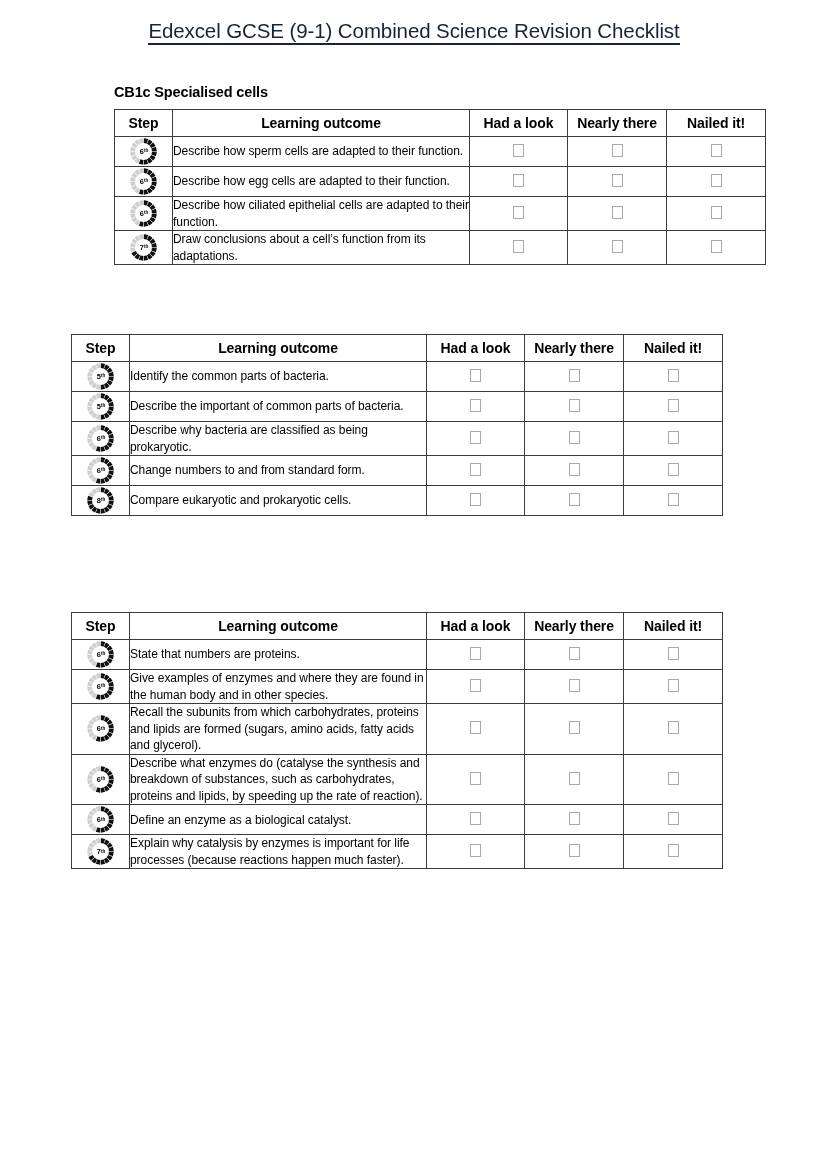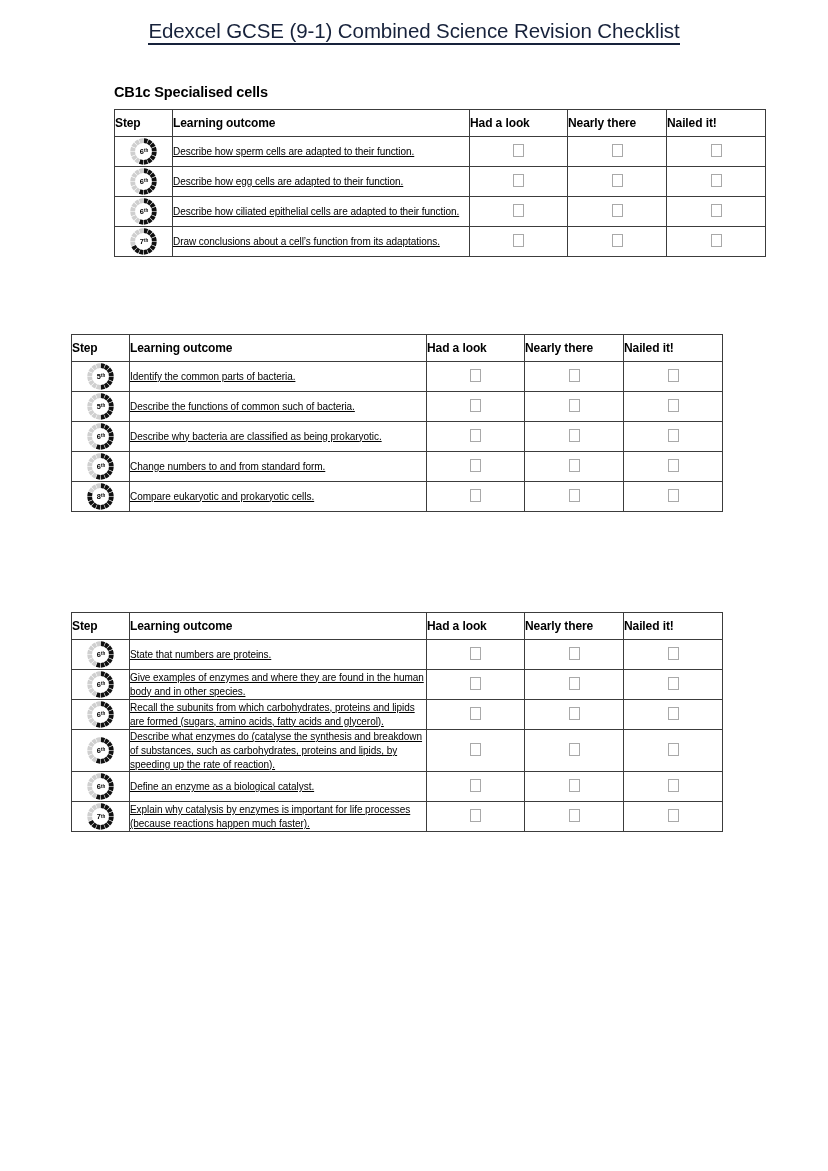--- a/index.html
+++ b/index.html
@@ -62,44 +62,43 @@
     table-layout: fixed;
   }
   table.checklist th,
   table.checklist td {
     border: 1px solid #3c3c3c;
     padding: 0;
     vertical-align: middle;
   }
   table.checklist thead th {
     height: 26px;
-    font-size: 12px;
+    font-size: 14px;
     font-weight: bold;
-    text-align: left;
+    text-align: center;
     color: #000;
     letter-spacing: -0.1px;
   }
 
   col.c-step      { width: 58px; }
   col.c-outcome   { width: 297px; }
   col.c-had       { width: 98px; }
   col.c-nearly    { width: 99px; }
   col.c-nailed    { width: 99px; }
 
   td.step-cell {
     text-align: center;
     padding: 4px 0;
   }
   td.outcome-cell {
-    font-size: 10px;
+    font-size: 12px;
     line-height: 1.38;
     padding: 5px 7px 5px 8px;
     text-align: left;
     letter-spacing: -0.05px;
-    text-decoration: underline;
   }
   td.check-cell {
     text-align: center;
   }
 
   .checkbox {
     display: inline-block;
     width: 11px;
     height: 13px;
     border: 1px solid #a9a9a9;
@@ -324,21 +323,21 @@
                     <path d="M 19.21 26.83 A 13.2 13.2 0 0 1 14.87 27.69 L 14.73 22.90 A 8.4 8.4 0 0 0 17.50 22.35 Z" fill="#111111"></path>
                     <path d="M 14.13 27.69 A 13.2 13.2 0 0 1 9.79 26.83 L 11.50 22.35 A 8.4 8.4 0 0 0 14.27 22.90 Z" fill="#cfcfcf"></path>
                     <path d="M 9.11 26.55 A 13.2 13.2 0 0 1 5.43 24.09 L 8.73 20.60 A 8.4 8.4 0 0 0 11.07 22.17 Z" fill="#cfcfcf"></path>
                     <path d="M 4.91 23.57 A 13.2 13.2 0 0 1 2.45 19.89 L 6.83 17.93 A 8.4 8.4 0 0 0 8.40 20.27 Z" fill="#cfcfcf"></path>
                     <path d="M 2.17 19.21 A 13.2 13.2 0 0 1 1.31 14.87 L 6.10 14.73 A 8.4 8.4 0 0 0 6.65 17.50 Z" fill="#cfcfcf"></path>
                     <path d="M 1.31 14.13 A 13.2 13.2 0 0 1 2.17 9.79 L 6.65 11.50 A 8.4 8.4 0 0 0 6.10 14.27 Z" fill="#cfcfcf"></path>
                     <path d="M 2.45 9.11 A 13.2 13.2 0 0 1 4.91 5.43 L 8.40 8.73 A 8.4 8.4 0 0 0 6.83 11.07 Z" fill="#cfcfcf"></path>
                     <path d="M 5.43 4.91 A 13.2 13.2 0 0 1 9.11 2.45 L 11.07 6.83 A 8.4 8.4 0 0 0 8.73 8.40 Z" fill="#cfcfcf"></path>
                     <path d="M 9.79 2.17 A 13.2 13.2 0 0 1 14.13 1.31 L 14.27 6.10 A 8.4 8.4 0 0 0 11.50 6.65 Z" fill="#cfcfcf"></path>
                   </svg><span class="step-label">5<sup>th</sup></span></span></td>
-              <td class="outcome-cell">Describe the functions of common such of bacteria.</td>
+              <td class="outcome-cell">Describe the important of common parts of bacteria.</td>
               <td class="check-cell"><span class="checkbox"></span></td>
               <td class="check-cell"><span class="checkbox"></span></td>
               <td class="check-cell"><span class="checkbox"></span></td>
             </tr>
             <tr>
               <td class="step-cell"><span class="step-badge"><svg viewBox="0 0 29 29" xmlns="http://www.w3.org/2000/svg">
                     <path d="M 14.87 1.31 A 13.2 13.2 0 0 1 19.21 2.17 L 17.50 6.65 A 8.4 8.4 0 0 0 14.73 6.10 Z" fill="#111111"></path>
                     <path d="M 19.89 2.45 A 13.2 13.2 0 0 1 23.57 4.91 L 20.27 8.40 A 8.4 8.4 0 0 0 17.93 6.83 Z" fill="#111111"></path>
                     <path d="M 24.09 5.43 A 13.2 13.2 0 0 1 26.55 9.11 L 22.17 11.07 A 8.4 8.4 0 0 0 20.60 8.73 Z" fill="#111111"></path>
                     <path d="M 26.83 9.79 A 13.2 13.2 0 0 1 27.69 14.13 L 22.90 14.27 A 8.4 8.4 0 0 0 22.35 11.50 Z" fill="#111111"></path>

